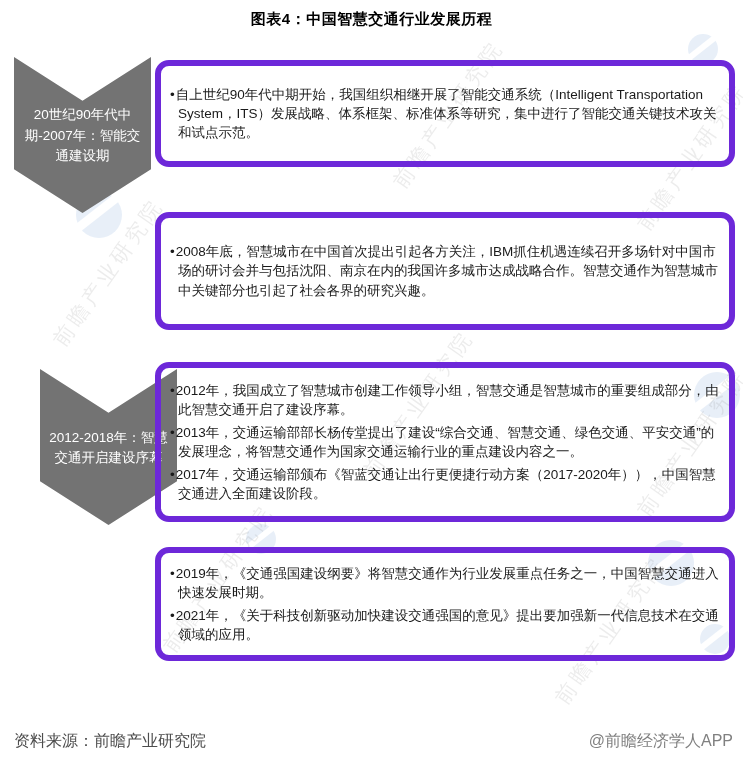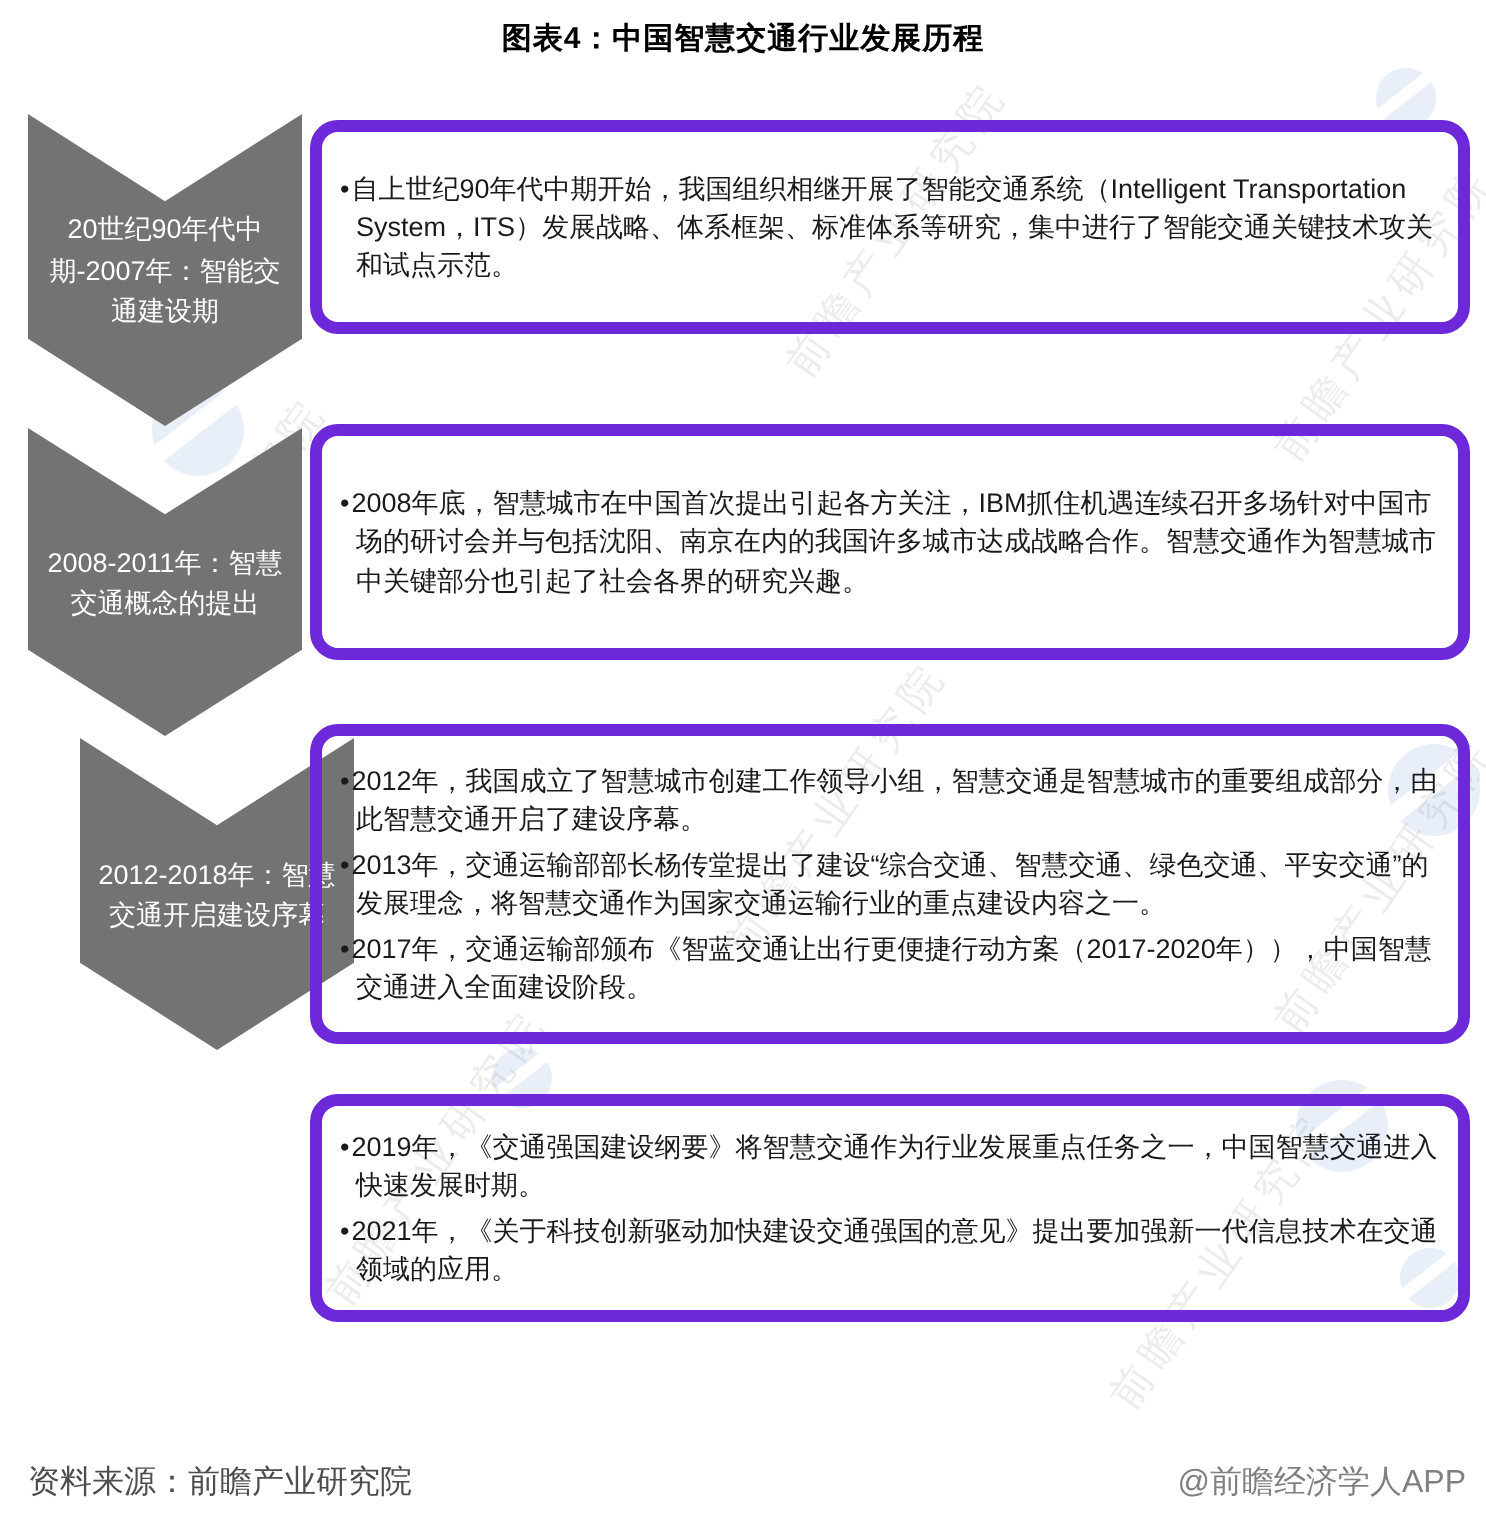--- a/index.html
+++ b/index.html
@@ -80,23 +80,20 @@
 
   <div class="title">图表4：中国智慧交通行业发展历程</div>
 
   <div class="chev" id="chev1">
     <div class="chev-label">20世纪90年代中期-2007年：智能交通建设期</div>
   </div>
   <div class="box" id="box1">
     <div class="bullet">自上世纪90年代中期开始，我国组织相继开展了智能交通系统（Intelligent Transportation System，ITS）发展战略、体系框架、标准体系等研究，集中进行了智能交通关键技术攻关和试点示范。</div>
   </div>
 
-  <div class="chev" id="chev2">
-    <div class="chev-label">2008-2011年：智慧交通概念的提出</div>
-  </div>
   <div class="box" id="box2">
     <div class="bullet">2008年底，智慧城市在中国首次提出引起各方关注，IBM抓住机遇连续召开多场针对中国市场的研讨会并与包括沈阳、南京在内的我国许多城市达成战略合作。智慧交通作为智慧城市中关键部分也引起了社会各界的研究兴趣。</div>
   </div>
 
   <div class="chev" id="chev3">
     <div class="chev-label">2012-2018年：智慧交通开启建设序幕</div>
   </div>
   <div class="box" id="box3">
     <div class="bullet">2012年，我国成立了智慧城市创建工作领导小组，智慧交通是智慧城市的重要组成部分，由此智慧交通开启了建设序幕。</div>
     <div class="bullet">2013年，交通运输部部长杨传堂提出了建设“综合交通、智慧交通、绿色交通、平安交通”的发展理念，将智慧交通作为国家交通运输行业的重点建设内容之一。</div>

